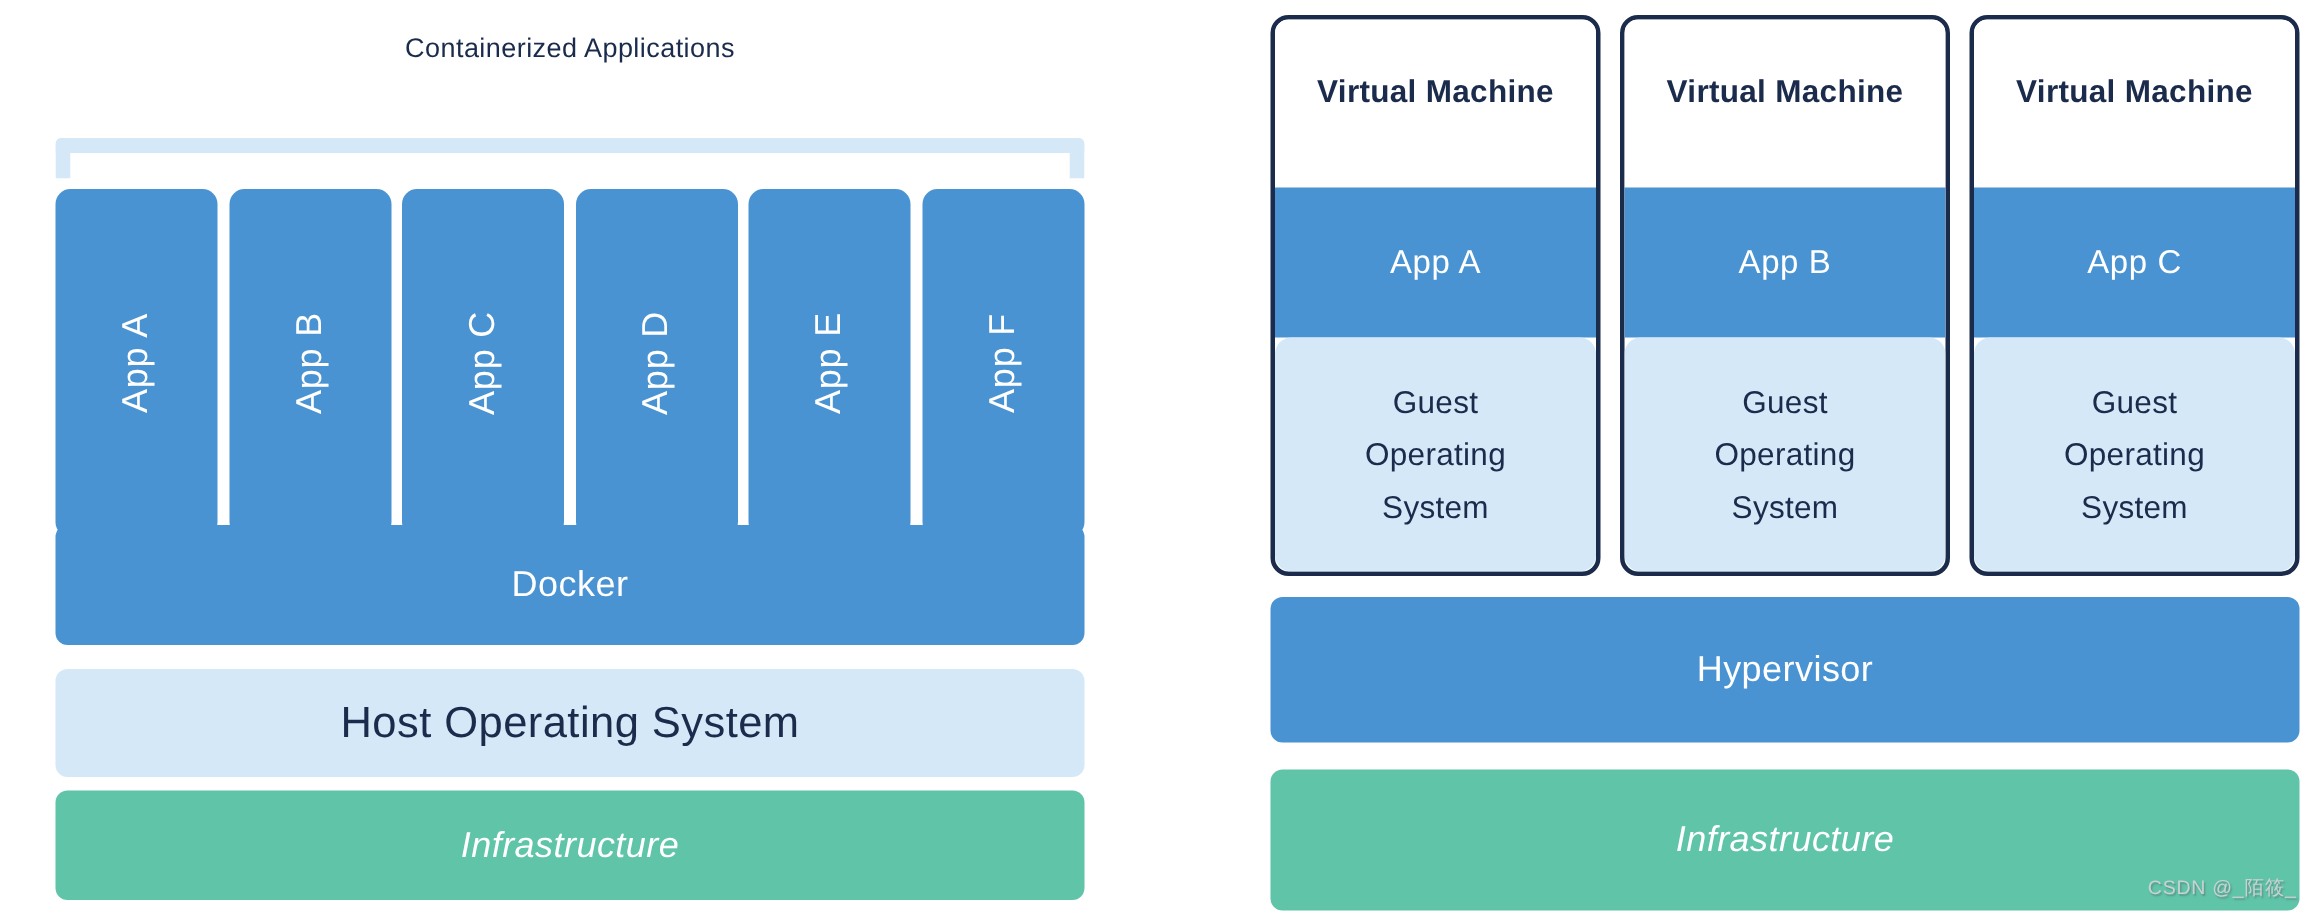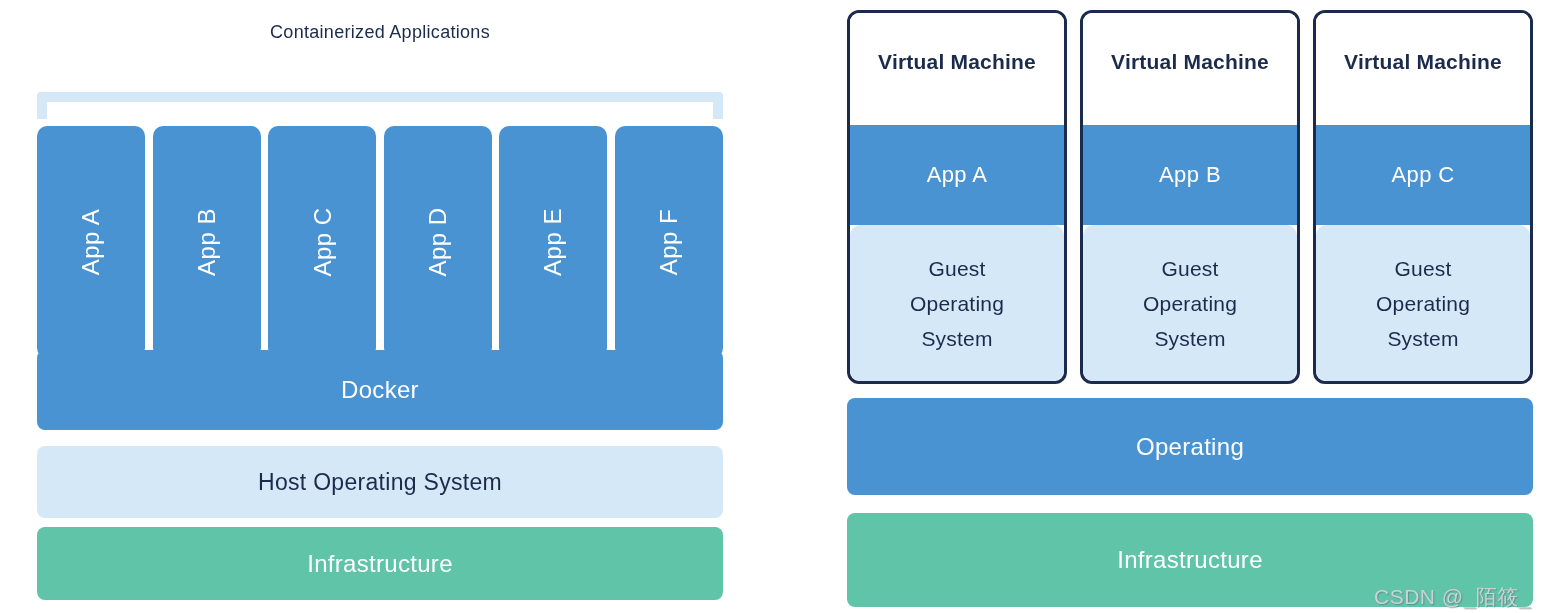--- a/index.html
+++ b/index.html
@@ -47,22 +47,22 @@
     transform:rotate(-90deg); white-space:nowrap;
     color:var(--white); font-size:24px; letter-spacing:0.5px;
   }
 
   .layer{
     position:absolute; left:0; width:686px;
     display:flex; align-items:center; justify-content:center;
     border-radius:8px; font-size:24px; letter-spacing:0.3px;
   }
   .layer.blue{ background:var(--blue); color:var(--white); }
-  .layer.light{ background:var(--light-blue); color:var(--navy); font-size:23px; }
-  .layer.green{ background:var(--green); color:var(--white); }
+  .layer.light{ background:var(--light-blue); color:var(--navy); font-size:29px; }
+  .layer.green{ background:var(--green); color:var(--white);font-style:italic; }
 
   #docker-layer{ top:350px; height:80px; }
   #host-os-layer{ top:446px; height:72px; }
   #infrastructure-layer-left{ top:527px; height:73px; }
 
   
   .vm-row{
     position:absolute; top:10px; left:0; width:686px; height:374px;
     display:flex; justify-content:space-between;
   }
@@ -91,21 +91,21 @@
   .vm-guest .guest-label{
     width:140px; text-align:center; color:var(--navy);
     font-size:21px; line-height:35px; letter-spacing:0.2px;
   }
 
   #hypervisor-layer{ top:398px; height:97px; }
   #infrastructure-layer-right{ top:513px; height:94px; }
 
   .watermark{
     position:absolute; top:583px; right:12px;
-    font-size:21px; color:var(--watermark-color);
+    font-size:13px; color:var(--watermark-color);
     text-shadow:1px 1px 1px rgba(95,110,115,0.55);
     letter-spacing:0.5px;
   }
 </style>
 </head>
 <body>
 
 <div class="panel" id="left-panel">
   <div class="diagram-title">Containerized Applications</div>
   <div class="bracket"></div>
@@ -164,17 +164,17 @@
         <span class="vm-title">Virtual Machine</span>
       </div>
       <div class="vm-app-stripe">App C</div>
       <div class="vm-guest">
         <span class="guest-label">Guest Operating System</span>
       </div>
     </div>
 
   </div>
 
-  <div class="layer blue" id="hypervisor-layer">Operating</div>
+  <div class="layer blue" id="hypervisor-layer">Hypervisor</div>
   <div class="layer green" id="infrastructure-layer-right">Infrastructure</div>
 </div>
 
 <div class="watermark">CSDN @_陌筱_</div>
 
 </body></html>

